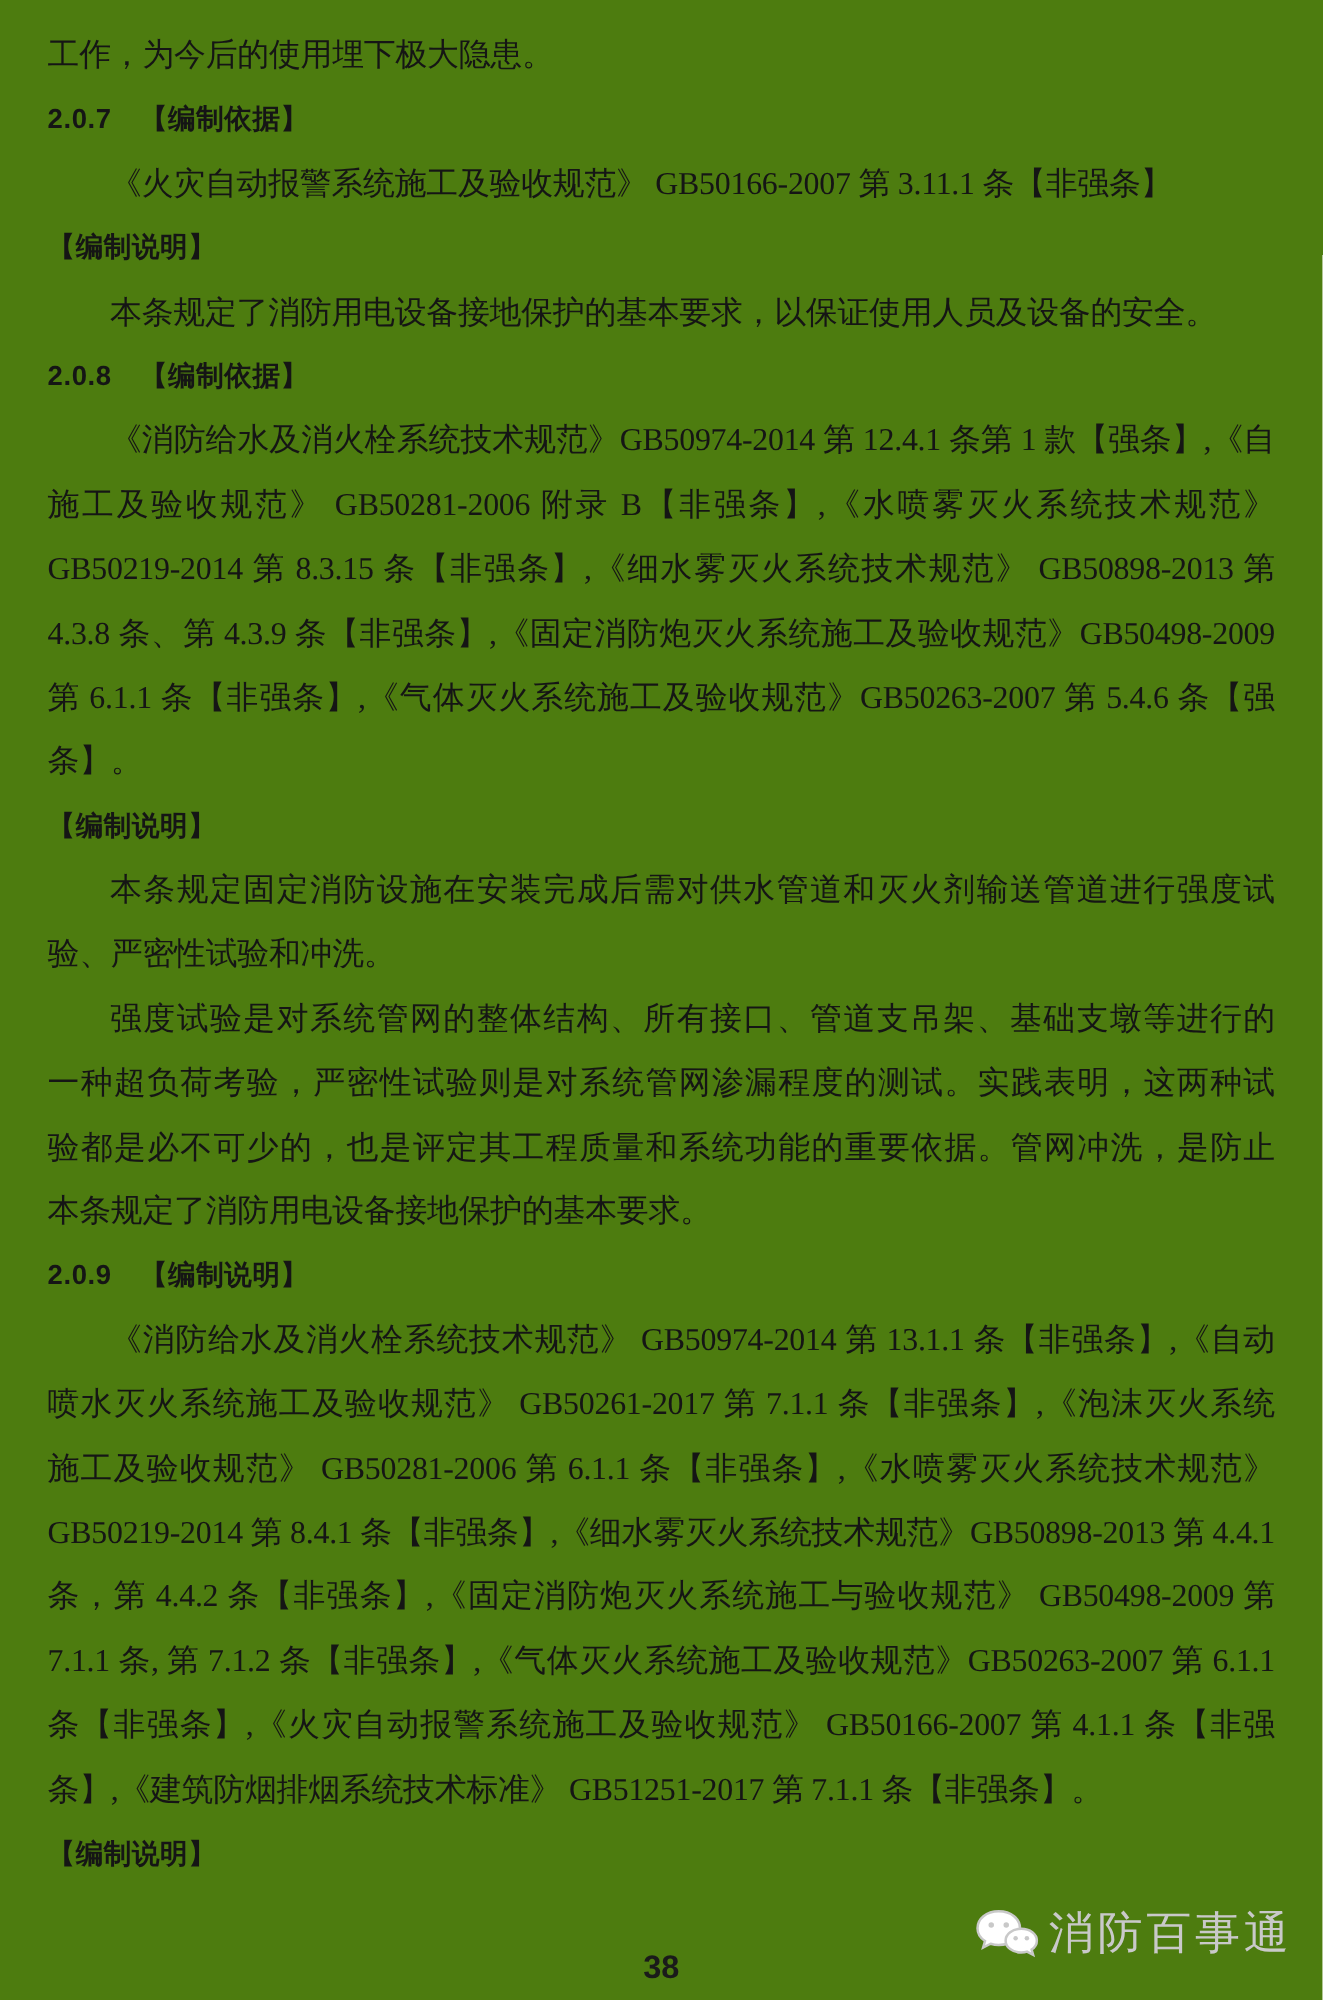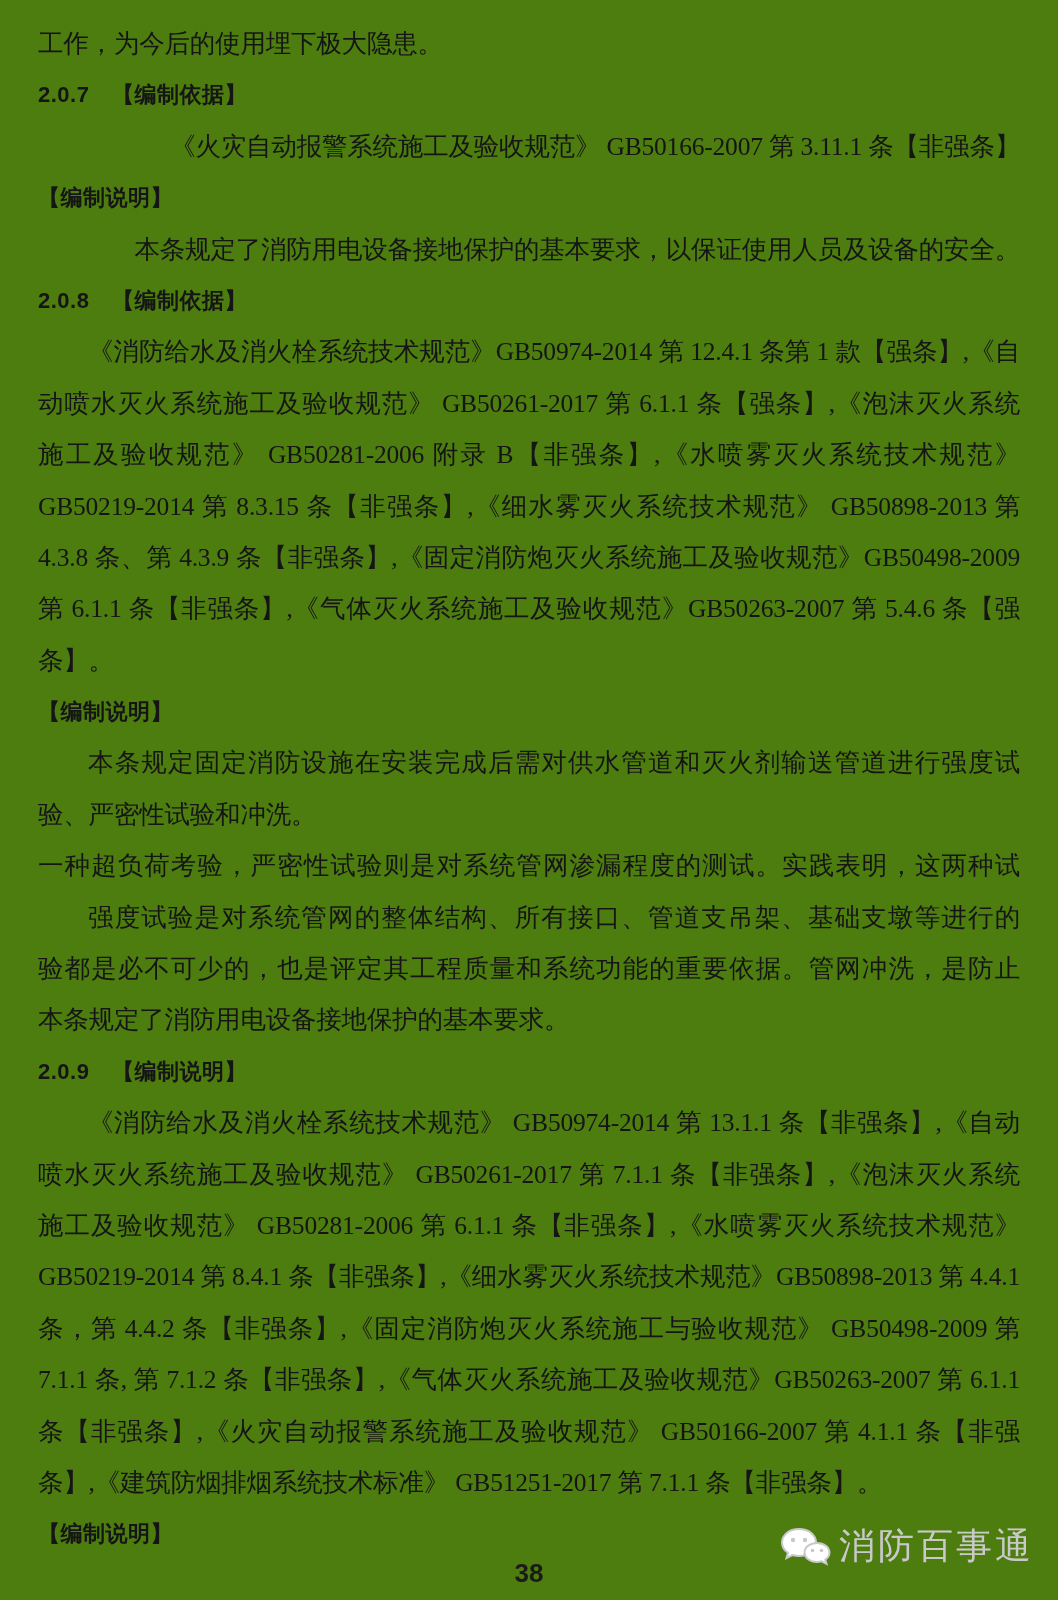--- a/index.html
+++ b/index.html
@@ -26,21 +26,21 @@
     color: #151515;
     white-space: nowrap;
     overflow: visible;
   }
   .line.head {
     font-family: "Liberation Sans", "DejaVu Sans", sans-serif;
     font-weight: bold;
     font-size: 22px;
     letter-spacing: 0.5px;
   }
-  .line.indent { text-indent: 50px; text-align: right; }
+  .line.indent { text-indent: 50px; }
   .line.just {
     white-space: normal;
     text-align: justify;
     text-align-last: justify;
     overflow: hidden;
   }
   .footer-pagenum {
     position: absolute;
     top: 1558px;
     left: 0;
@@ -73,31 +73,30 @@
 
 <div class="page">
   <div class="content">
     <div class="line">工作，为今后的使用埋下极大隐患。</div>
     <div class="line head">2.0.7　【编制依据】</div>
     <div class="line indent">《火灾自动报警系统施工及验收规范》 GB50166-2007 第 3.11.1 条【非强条】</div>
     <div class="line head">【编制说明】</div>
     <div class="line indent">本条规定了消防用电设备接地保护的基本要求，以保证使用人员及设备的安全。</div>
     <div class="line head">2.0.8　【编制依据】</div>
     <div class="line indent just">《消防给水及消火栓系统技术规范》GB50974-2014 第 12.4.1 条第 1 款【强条】,《自</div>
-    <div class="line just">动喷水灭火系统施工及验收规范》 GB50261-2017 第 6.1.1 条【强条】,《泡沫灭火系统</div>
     <div class="line just">施工及验收规范》 GB50281-2006 附录 B【非强条】,《水喷雾灭火系统技术规范》</div>
     <div class="line just">GB50219-2014 第 8.3.15 条【非强条】,《细水雾灭火系统技术规范》 GB50898-2013 第</div>
     <div class="line just">4.3.8 条、第 4.3.9 条【非强条】,《固定消防炮灭火系统施工及验收规范》GB50498-2009</div>
     <div class="line just">第 6.1.1 条【非强条】,《气体灭火系统施工及验收规范》GB50263-2007 第 5.4.6 条【强</div>
     <div class="line">条】。</div>
     <div class="line head">【编制说明】</div>
     <div class="line indent just">本条规定固定消防设施在安装完成后需对供水管道和灭火剂输送管道进行强度试</div>
     <div class="line">验、严密性试验和冲洗。</div>
+    <div class="line indent just">强度试验是对系统管网的整体结构、所有接口、管道支吊架、基础支墩等进行的</div>
     <div class="line just">一种超负荷考验，严密性试验则是对系统管网渗漏程度的测试。实践表明，这两种试</div>
-    <div class="line indent just">强度试验是对系统管网的整体结构、所有接口、管道支吊架、基础支墩等进行的</div>
     <div class="line just">验都是必不可少的，也是评定其工程质量和系统功能的重要依据。管网冲洗，是防止</div>
     <div class="line">本条规定了消防用电设备接地保护的基本要求。</div>
     <div class="line head">2.0.9　【编制说明】</div>
     <div class="line indent just">《消防给水及消火栓系统技术规范》 GB50974-2014 第 13.1.1 条【非强条】,《自动</div>
     <div class="line just">喷水灭火系统施工及验收规范》 GB50261-2017 第 7.1.1 条【非强条】,《泡沫灭火系统</div>
     <div class="line just">施工及验收规范》 GB50281-2006 第 6.1.1 条【非强条】,《水喷雾灭火系统技术规范》</div>
     <div class="line just">GB50219-2014 第 8.4.1 条【非强条】,《细水雾灭火系统技术规范》GB50898-2013 第 4.4.1</div>
     <div class="line just">条，第 4.4.2 条【非强条】,《固定消防炮灭火系统施工与验收规范》 GB50498-2009 第</div>
     <div class="line just">7.1.1 条, 第 7.1.2 条【非强条】,《气体灭火系统施工及验收规范》GB50263-2007 第 6.1.1</div>
     <div class="line just">条【非强条】,《火灾自动报警系统施工及验收规范》 GB50166-2007 第 4.1.1 条【非强</div>

